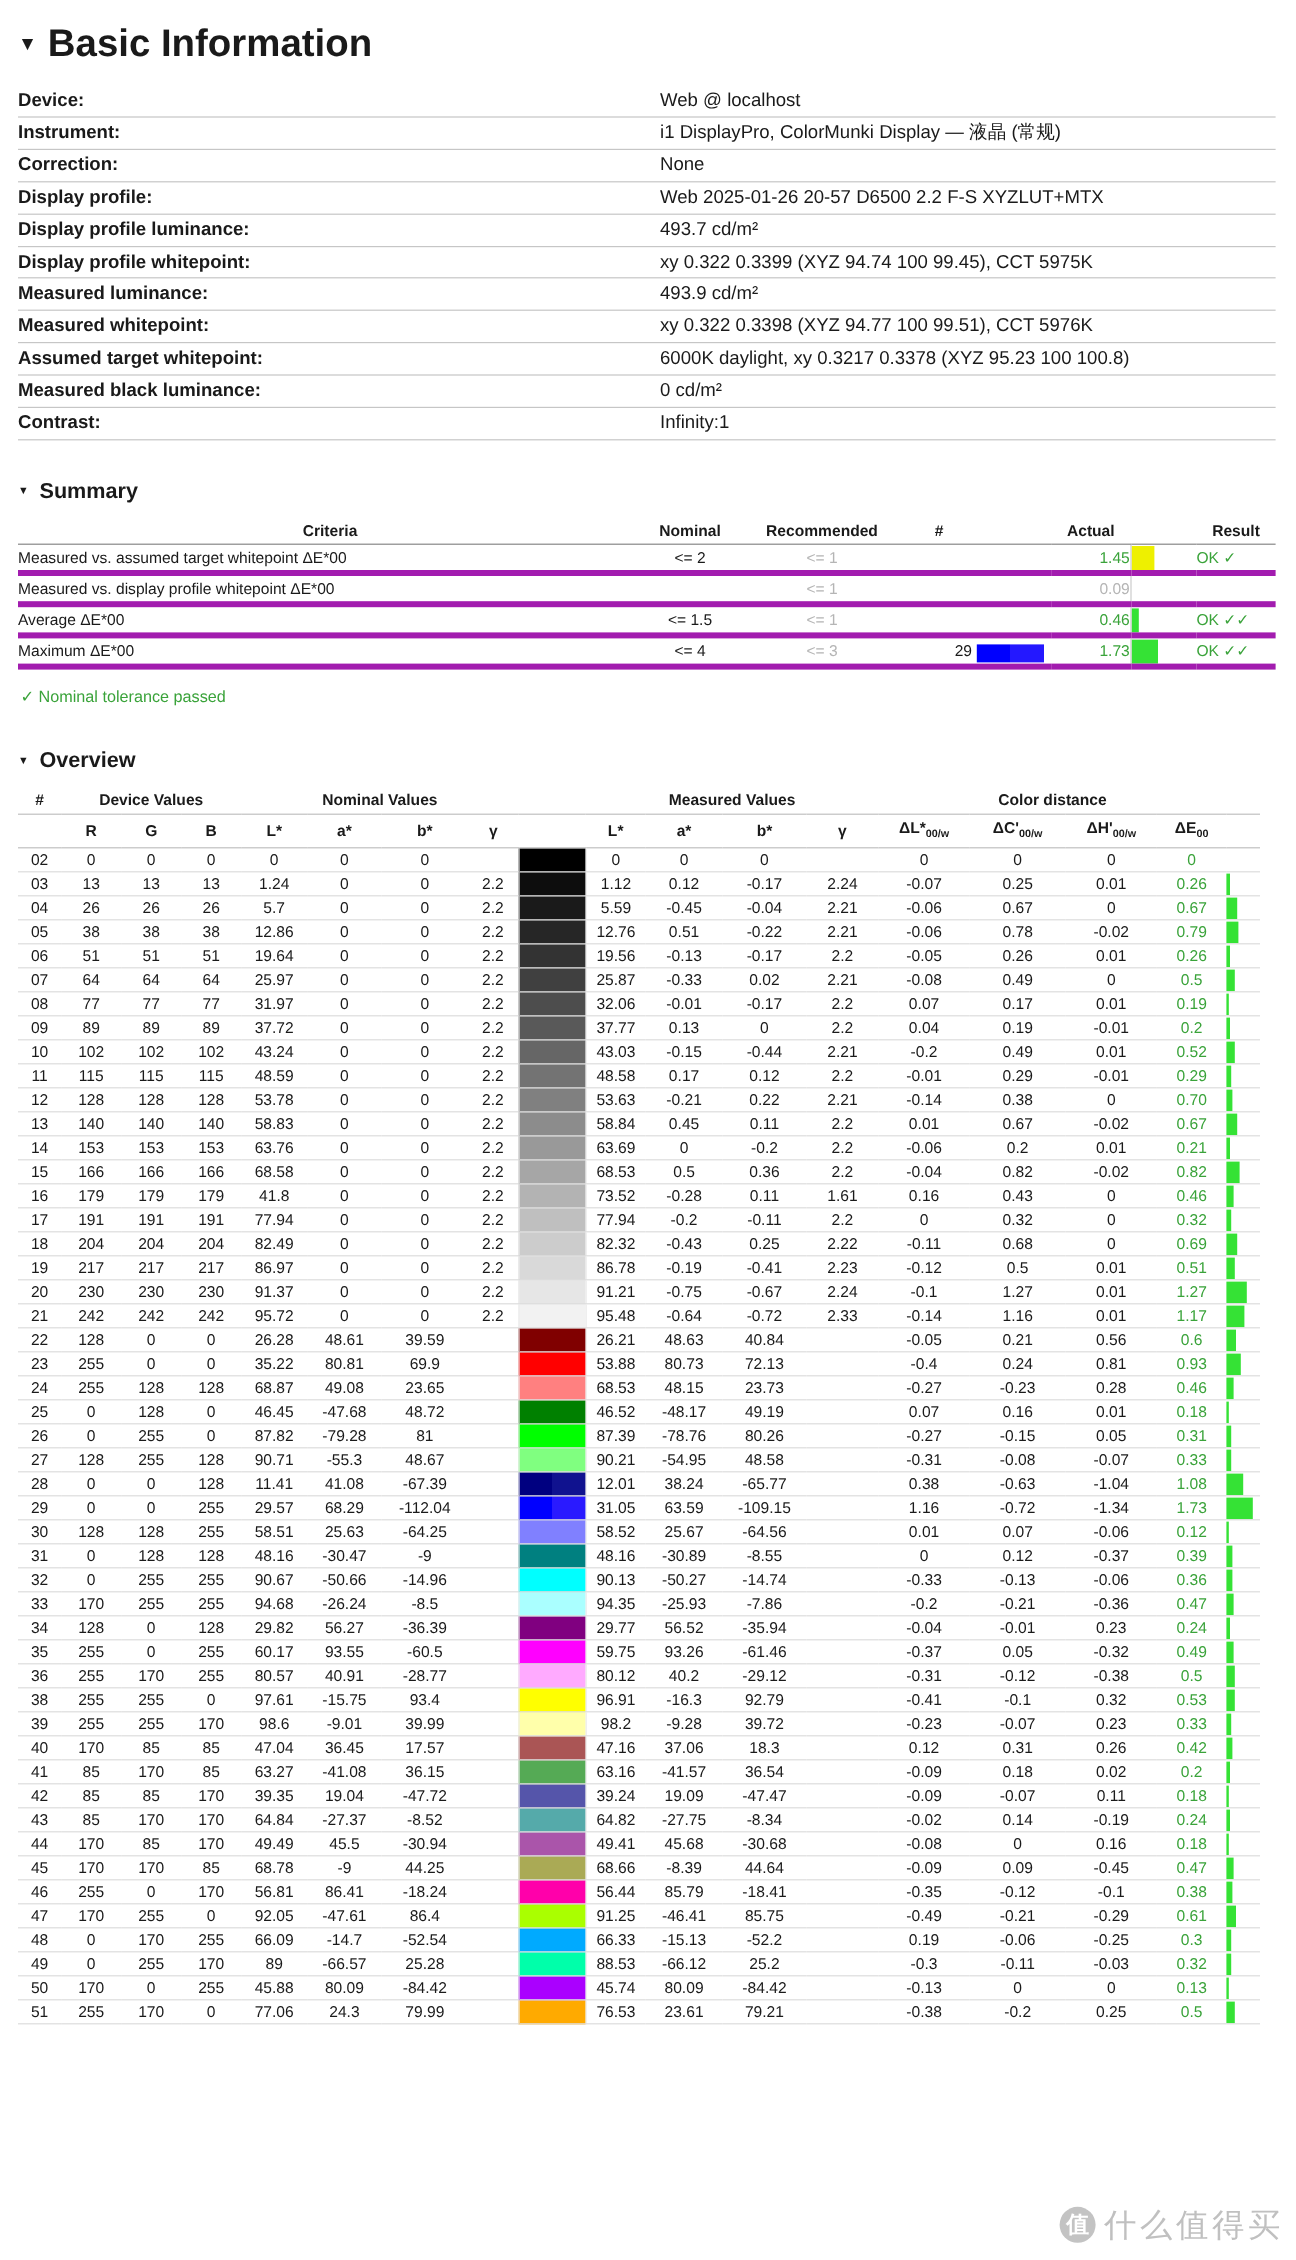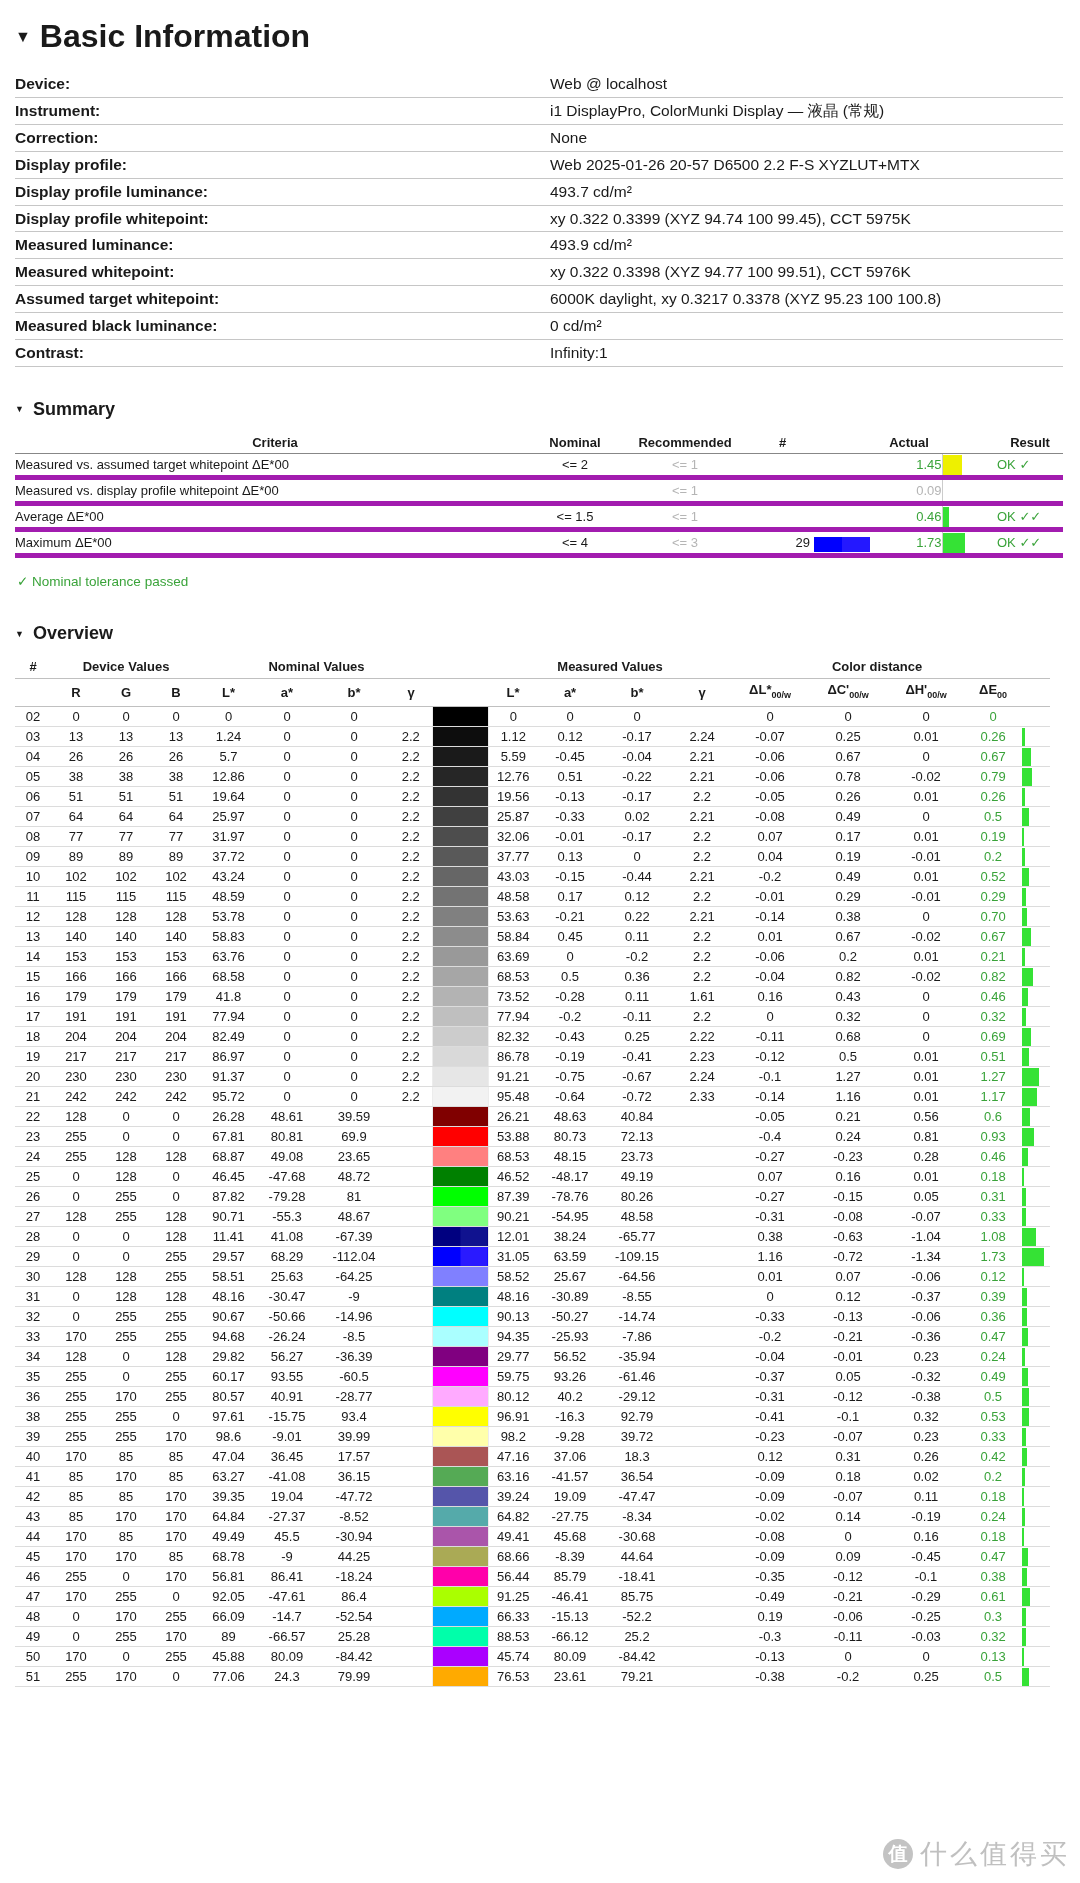--- a/index.html
+++ b/index.html
@@ -721,21 +721,21 @@
           <td class="c-de">0.6</td>
           <td class="c-bar">
             <div class="delta-bar" style="width: 8px; background: rgb(53, 226, 53);"></div>
           </td>
         </tr>
         <tr>
           <td class="c-id">23</td>
           <td class="c-r">255</td>
           <td class="c-g">0</td>
           <td class="c-b">0</td>
-          <td class="c-nl">67.81</td>
+          <td class="c-nl">35.22</td>
           <td class="c-na">80.81</td>
           <td class="c-nb">69.9</td>
           <td class="c-ng"></td>
           <td class="c-sw" style="background: rgb(255, 0, 0);"></td>
           <td class="c-ml">53.88</td>
           <td class="c-ma">80.73</td>
           <td class="c-mb">72.13</td>
           <td class="c-mg"></td>
           <td class="c-dl">-0.4</td>
           <td class="c-dc">0.24</td>

